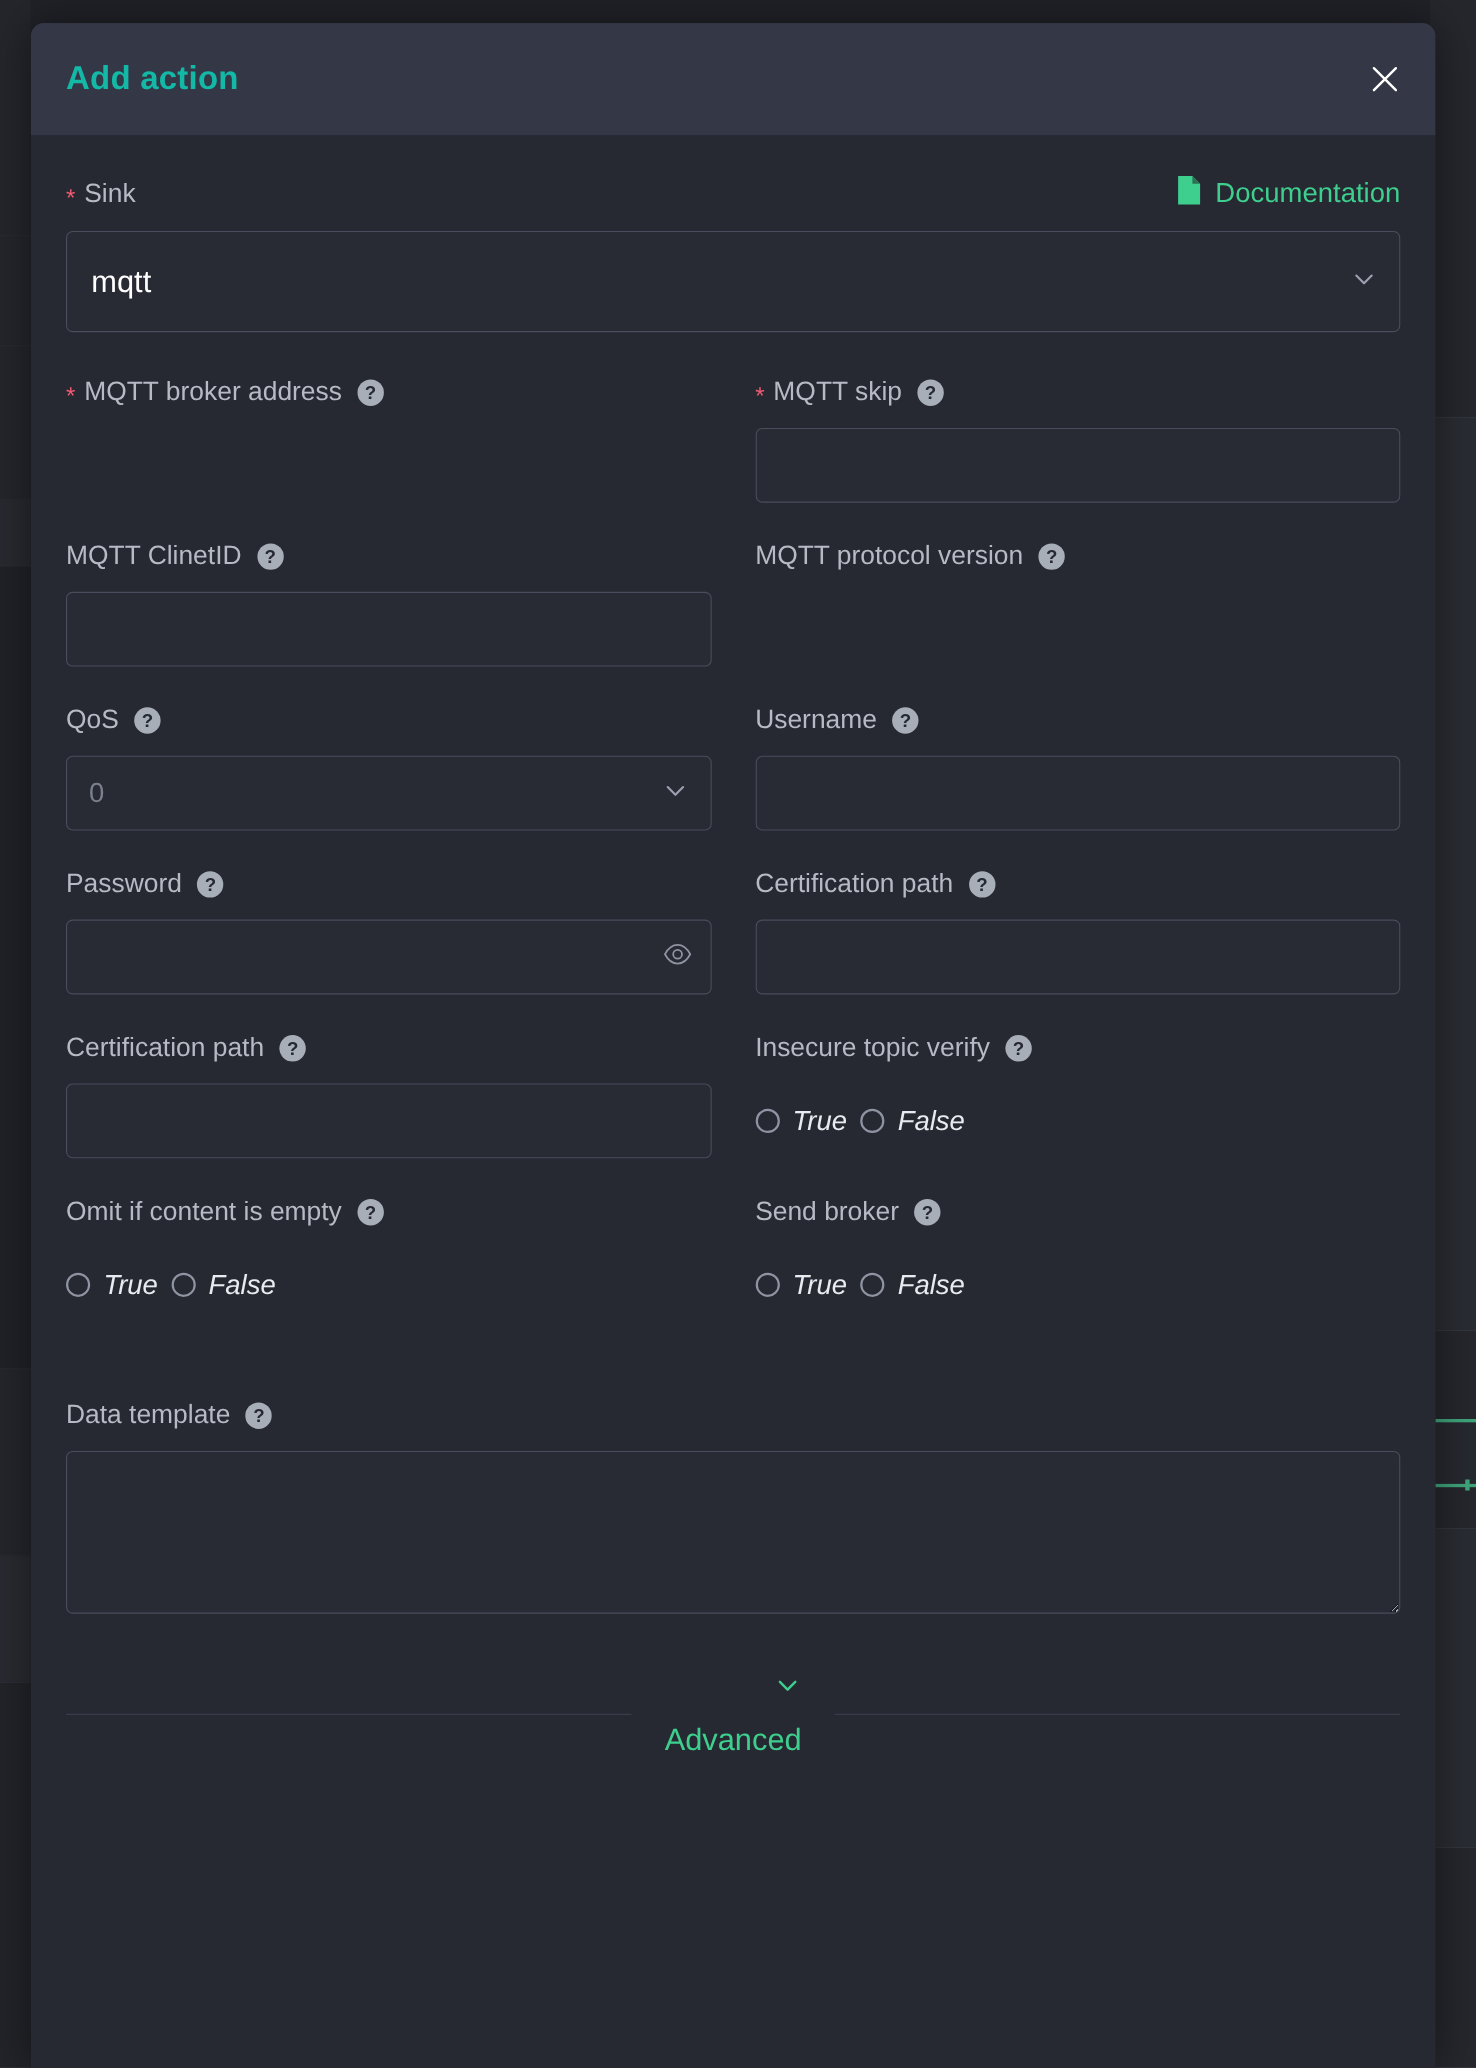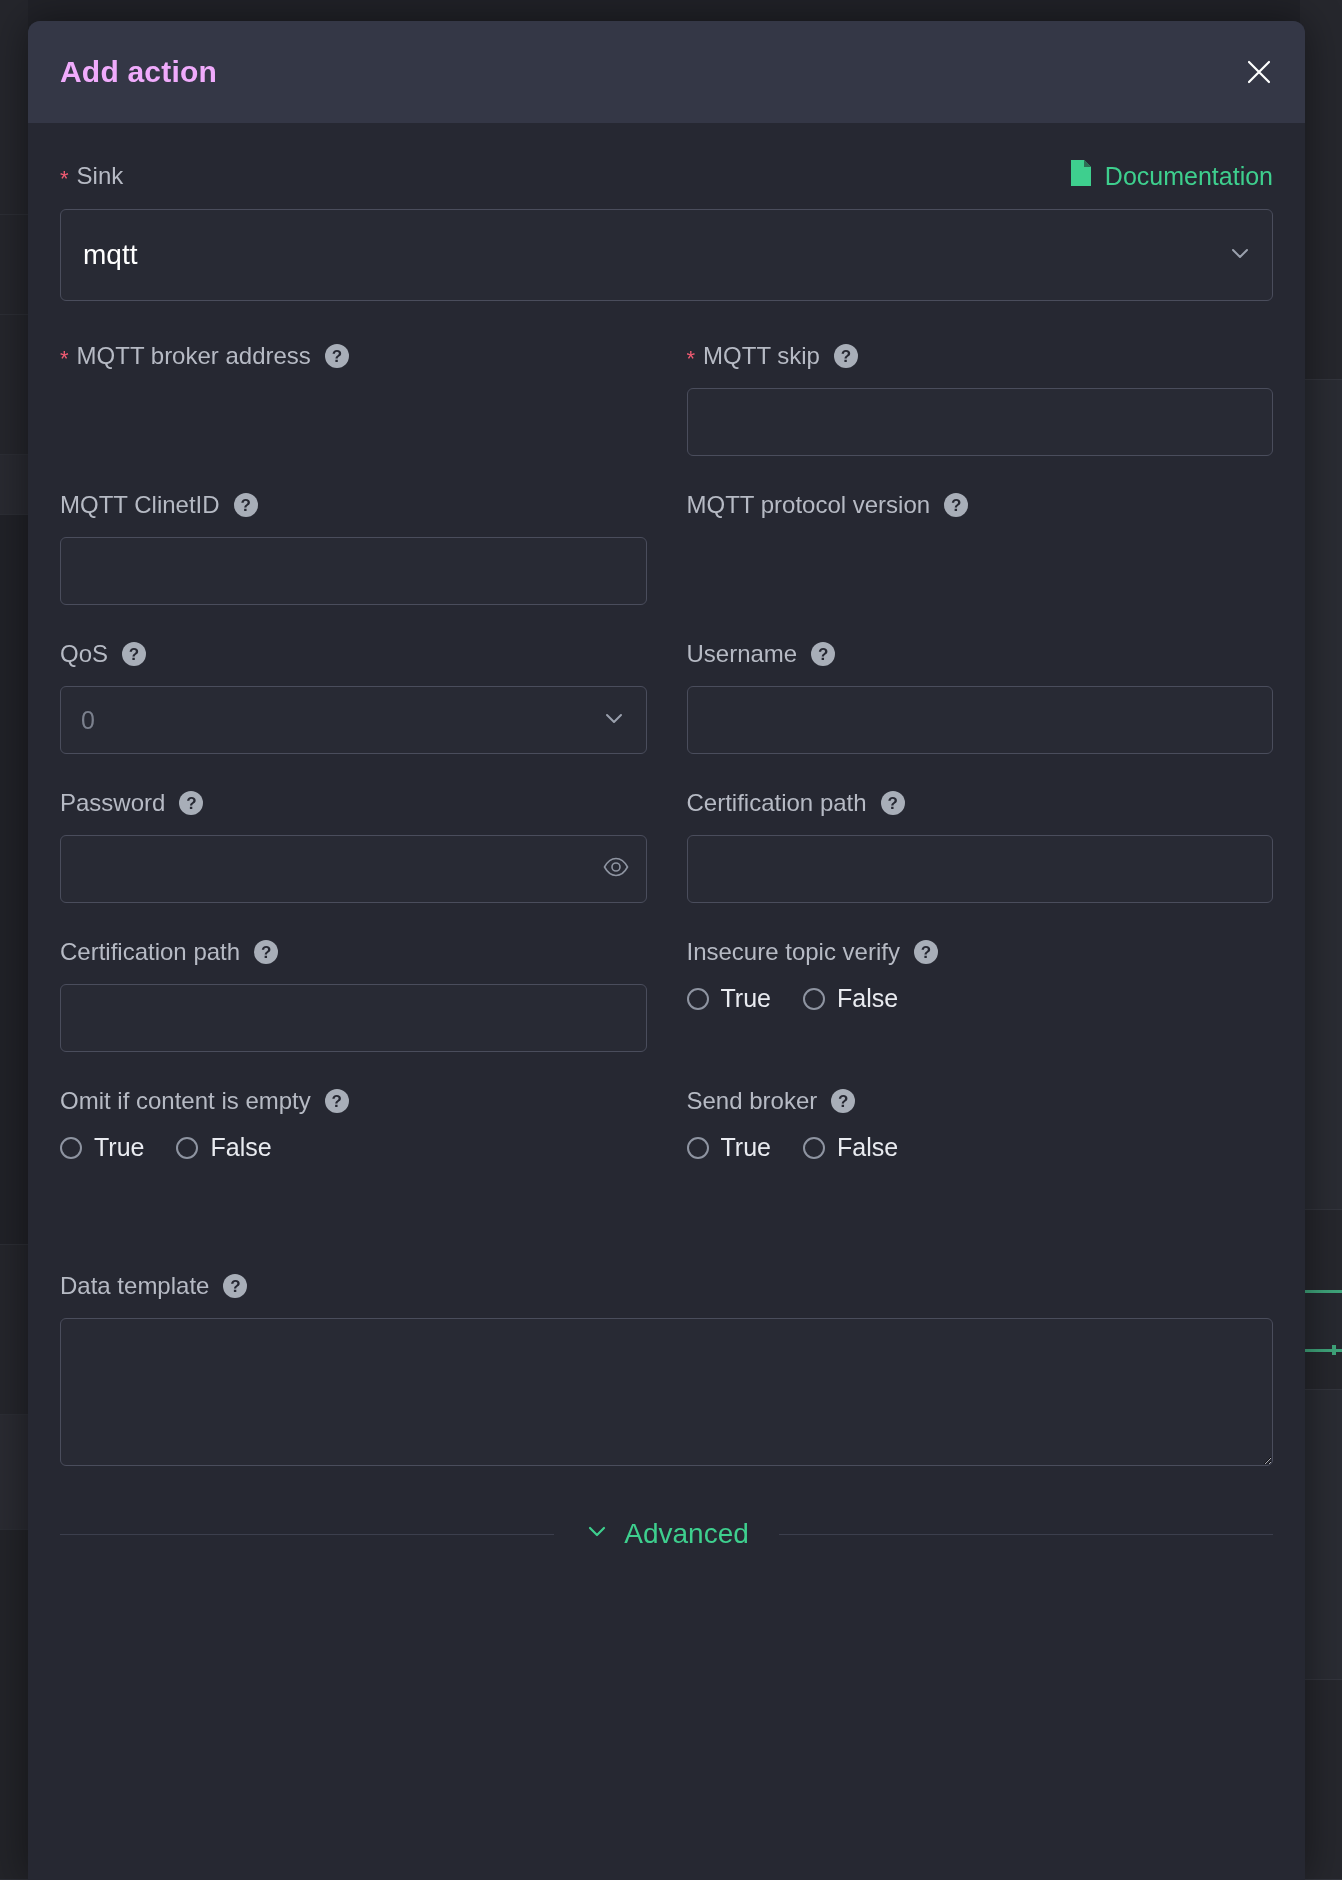--- a/index.html
+++ b/index.html
@@ -66,21 +66,21 @@
     position: relative;
     height: 102px;
     background: #343746;
     display: flex;
     align-items: center;
     padding: 0 28px 0 32px;
   }
   #modal-title {
     font-size: 30px;
     font-weight: 700;
-    color: #f0abfc;
+    color: #14b8a6;
     letter-spacing: .2px;
   }
   #close-btn {
     position: absolute;
     right: 24px;
     top: 50%;
     transform: translateY(-50%);
     width: 44px;
     height: 44px;
     display: flex;
@@ -203,23 +203,24 @@
   #sink-select .input {
     height: 92px;
     font-size: 28px;
     color: #ffffff;
     padding: 0 22px;
   }
 
   
   .radio-group {
     display: flex;
-    align-items: flex-start;
-    gap: 32px;
+    align-items: center;
+    gap: 12px;
     height: 68px;
+    font-style: italic;
   }
   .radio-opt {
     display: inline-flex;
     align-items: center;
     gap: 12px;
     cursor: pointer;
     font-size: 25px;
     color: #e9ebf0;
     white-space: nowrap;
   }
@@ -255,27 +256,28 @@
     gap: 0;
     margin-top: 52px;
   }
   #advanced-row .rule {
     flex: 1 1 auto;
     height: 1px;
     background: #3c3f4d;
   }
   #advanced-link {
     display: inline-flex;
-    align-items: flex-start;
+    align-items: flex-end;
     gap: 14px;
     color: #3ecf8e;
     font-size: 28px;
     cursor: pointer;
     padding: 0 30px;
     white-space: nowrap;
+    flex-direction: column;
   }
 
   .spacer-lg { height: 36px; }
 </style>
 </head>
 <body>
 
 <div id="backdrop">
   <div class="bg-rail" style="top:0;height:215px;"></div>
   <div class="bg-rail" style="top:215px;height:100px;"></div>

